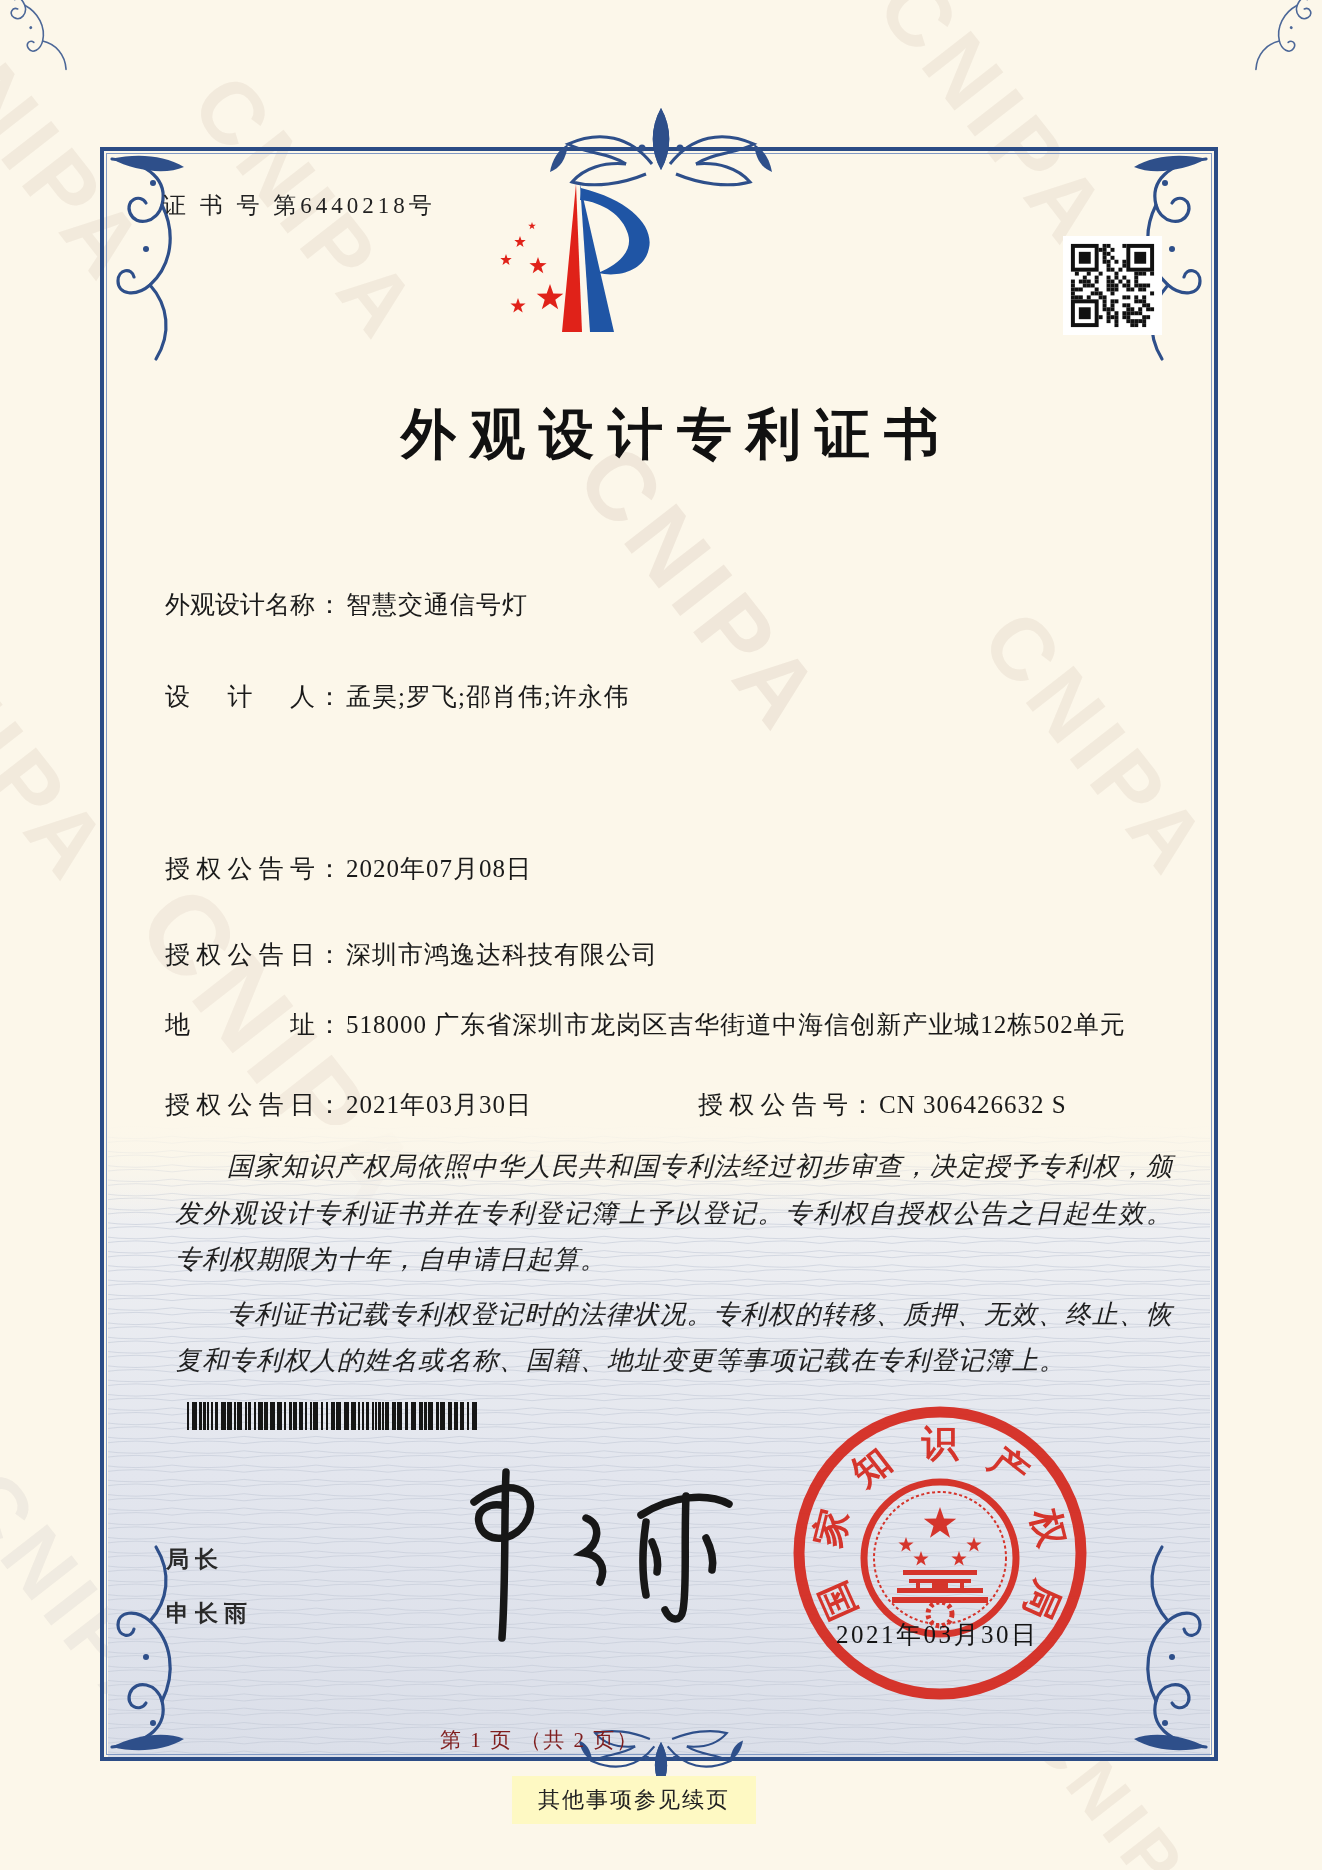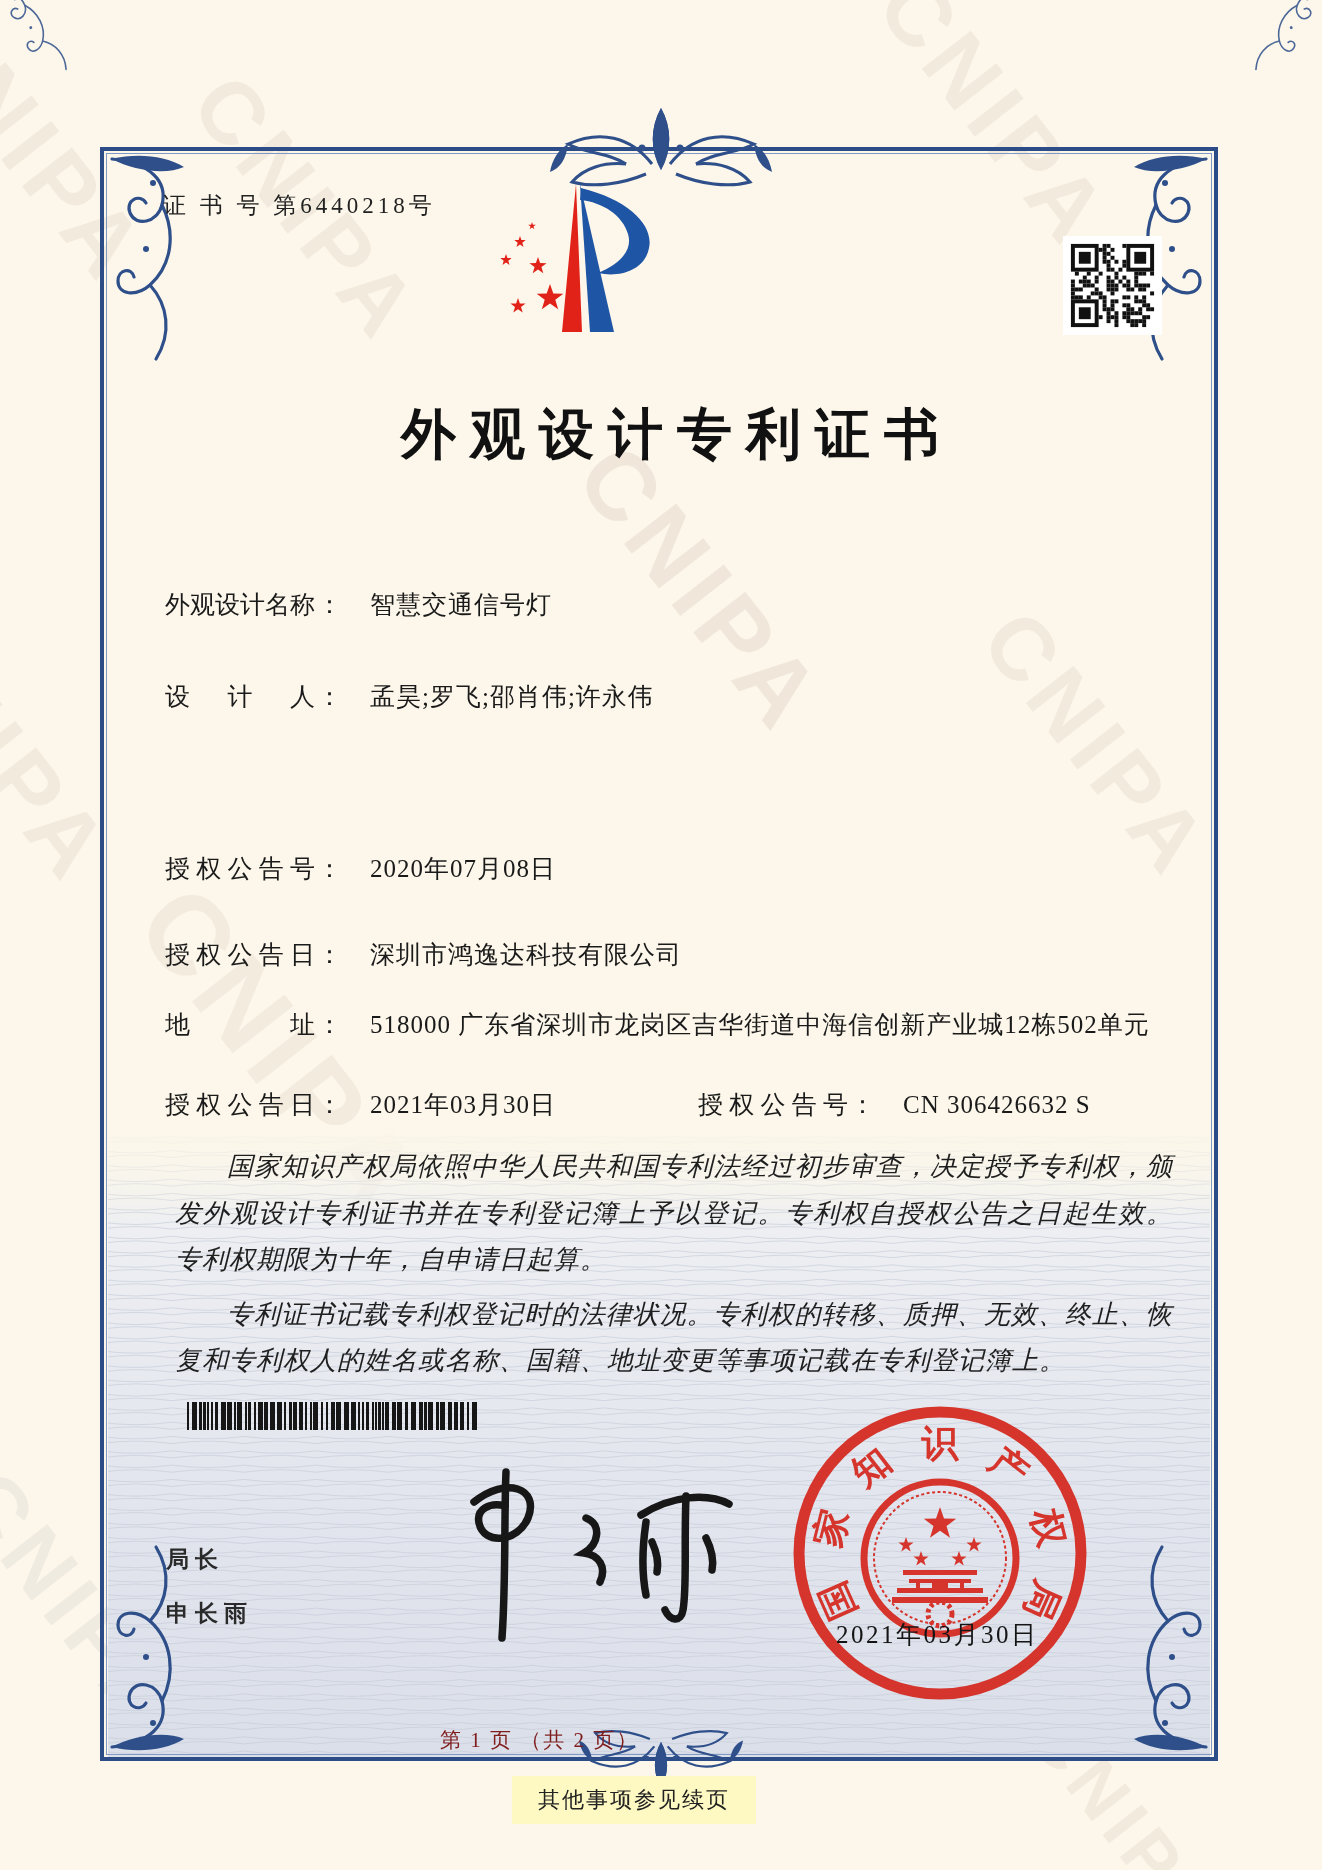--- a/index.html
+++ b/index.html
@@ -22,21 +22,21 @@
   .tr{transform:scaleX(-1);} .bl{transform:scaleY(-1);} .br{transform:scale(-1,-1);}
   
   .certno{position:absolute;left:163px;top:190px;font-size:23px;letter-spacing:4px;color:#222;z-index:5;}
   .logo{position:absolute;left:480px;top:180px;z-index:5;}
   .qr{position:absolute;left:1063px;top:236px;z-index:5;}
   .title{position:absolute;left:16px;top:398px;width:1322px;text-align:center;font-size:55px;
       font-weight:bold;letter-spacing:14px;color:#111;z-index:5;}
   .frow{position:absolute;left:165px;font-size:25px;color:#1a1a1a;line-height:37px;z-index:5;}
   .flabel{display:inline-block;width:150px;text-align:justify;text-align-last:justify;vertical-align:top;}
   .fcolon{display:inline-block;vertical-align:top;margin:0 4px 0 2px;}
-  .fval{display:inline-block;vertical-align:top;letter-spacing:1px;margin-left:24px;}
+  .fval{display:inline-block;vertical-align:top;letter-spacing:1px;}
   .addrval{width:792px;}
   .paras{position:absolute;left:167px;top:1136px;width:1014px;font-size:26px;line-height:46.5px;
       text-align:justify;color:#1f1f1f;z-index:5;letter-spacing:1px;}
   .paras p{margin:8px;text-indent:2em;font-style:italic;}
   .barcode{position:absolute;left:185px;top:1402px;z-index:5;}
   .dirlabel{position:absolute;left:166px;font-size:23px;font-weight:bold;color:#2a2a2a;z-index:5;
       font-family:"Liberation Sans","DejaVu Sans",sans-serif;letter-spacing:6px;}
   .sig{position:absolute;left:388px;top:1460px;z-index:5;}
   .sealwrap{position:absolute;left:790px;top:1403px;z-index:6;opacity:.93;}
   .sealdate{position:absolute;left:836px;top:1618px;font-size:25px;letter-spacing:2.5px;color:#141414;z-index:7;}

